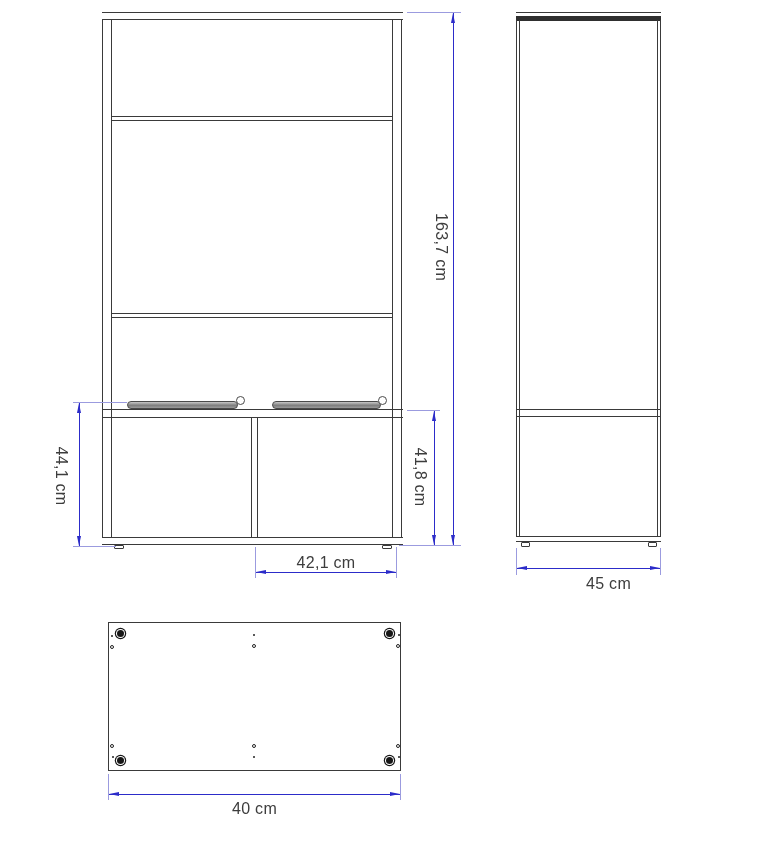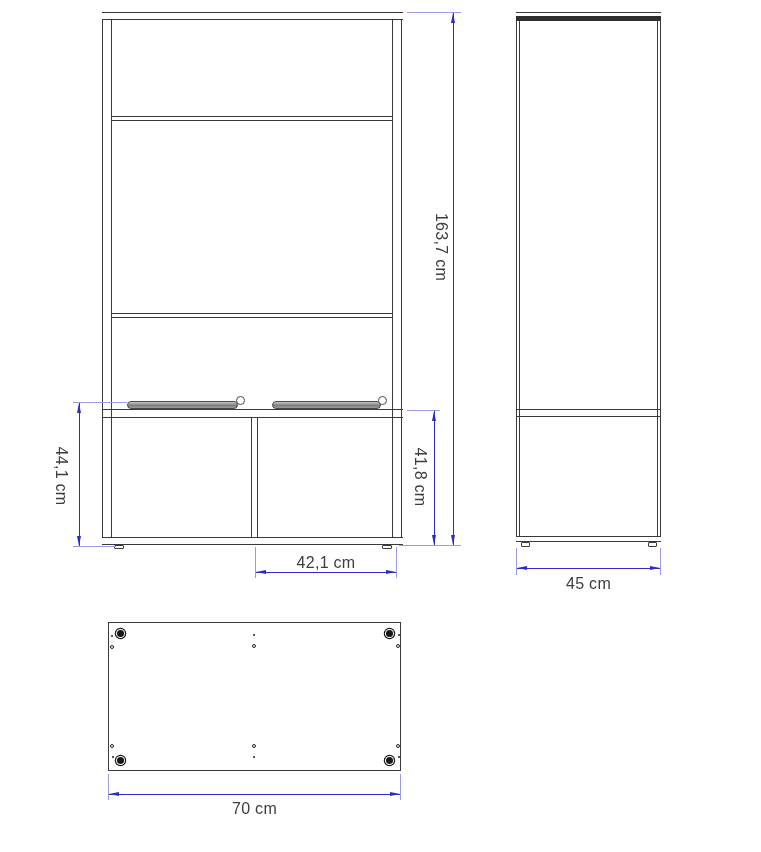--- a/index.html
+++ b/index.html
@@ -124,21 +124,21 @@
     <div class="foot" style="left:521px;top:542px;width:9px;height:5px;"></div>
     <div class="foot" style="left:648px;top:542px;width:9px;height:5px;"></div>
   </div>
 
   <div>
     <div class="extv" style="left:516px;top:548px;height:27px;"></div>
     <div class="extv" style="left:660px;top:548px;height:27px;"></div>
     <div class="dimh" style="left:517px;top:568px;width:143px;"></div>
     <div class="arr left" style="left:517px;top:565.8px;"></div>
     <div class="arr right" style="left:650px;top:565.8px;"></div>
-    <div class="lbl" style="left:516px;top:575px;width:145px;">45 cm</div>
+    <div class="lbl" style="left:536px;top:575px;width:145px;">45 cm</div>
   </div>
 
   <div>
     <div class="rect" style="left:108px;top:622px;width:293px;height:149px;border-width:1.6px;"></div>
 
     <div class="bigdot" style="left:117px;top:630px;"></div>
     <div class="bigdot" style="left:386px;top:630px;"></div>
     <div class="bigdot" style="left:117px;top:757px;"></div>
     <div class="bigdot" style="left:386px;top:757px;"></div>
 
@@ -156,16 +156,16 @@
     <div class="pin" style="left:253px;top:756px;"></div>
     <div class="pin" style="left:398px;top:756px;"></div>
   </div>
 
   <div>
     <div class="extv" style="left:108px;top:774px;height:26px;"></div>
     <div class="extv" style="left:400px;top:774px;height:26px;"></div>
     <div class="dimh" style="left:109px;top:794px;width:291px;"></div>
     <div class="arr left" style="left:109px;top:791.8px;"></div>
     <div class="arr right" style="left:390px;top:791.8px;"></div>
-    <div class="lbl" style="left:108px;top:800px;width:293px;">70 cm</div>
+    <div class="lbl" style="left:108px;top:800px;width:293px;">40 cm</div>
   </div>
 
 </div>
 
 </body></html>

